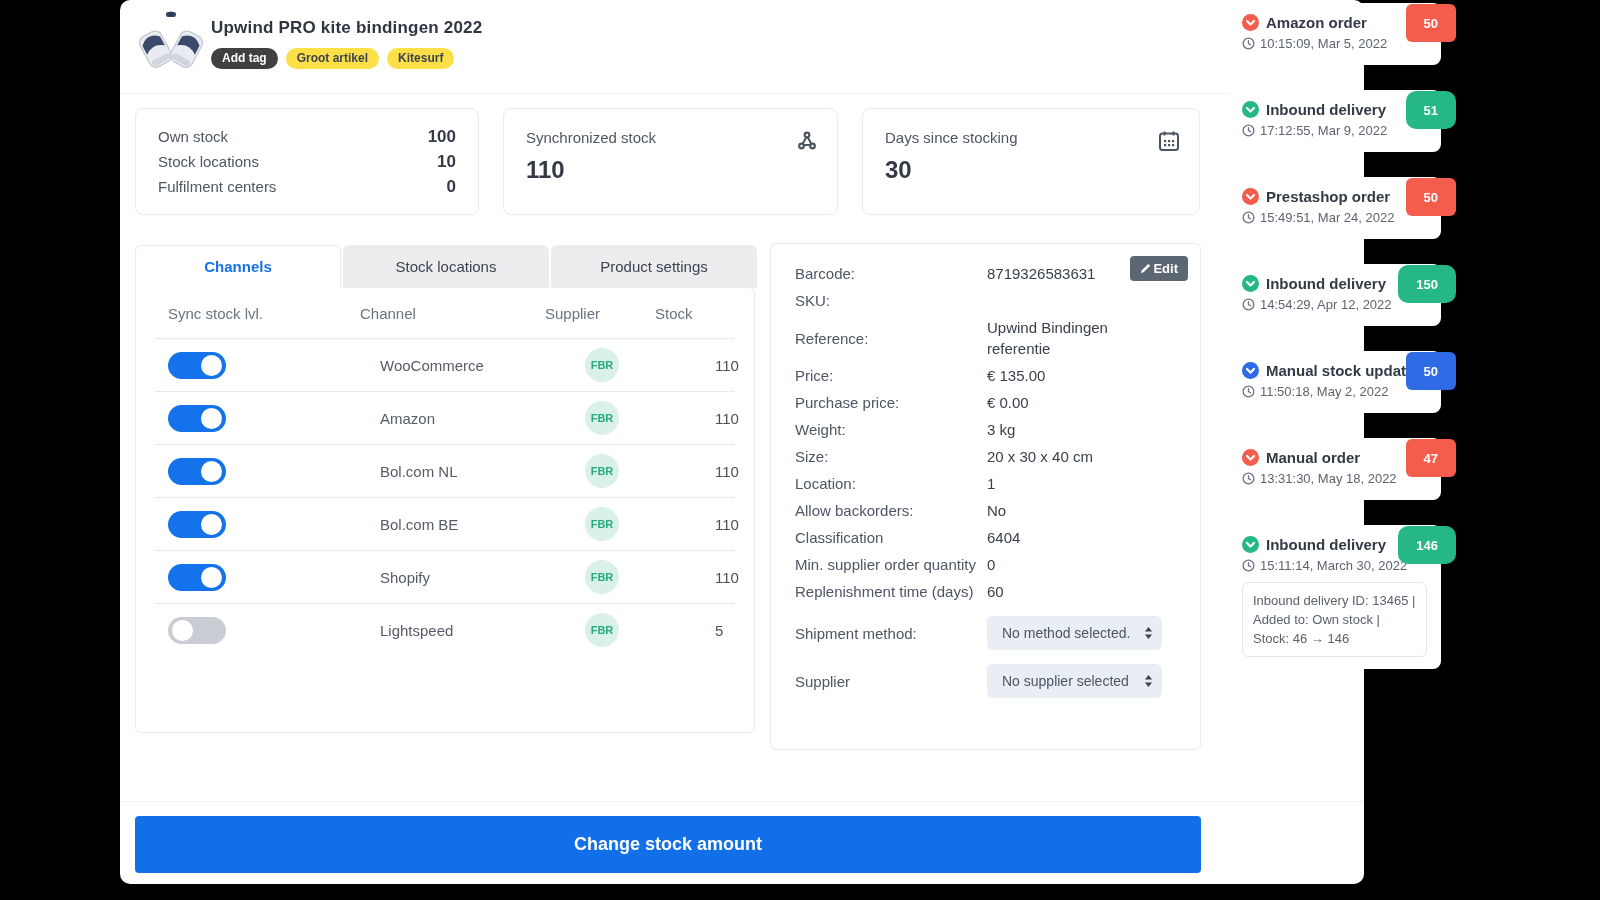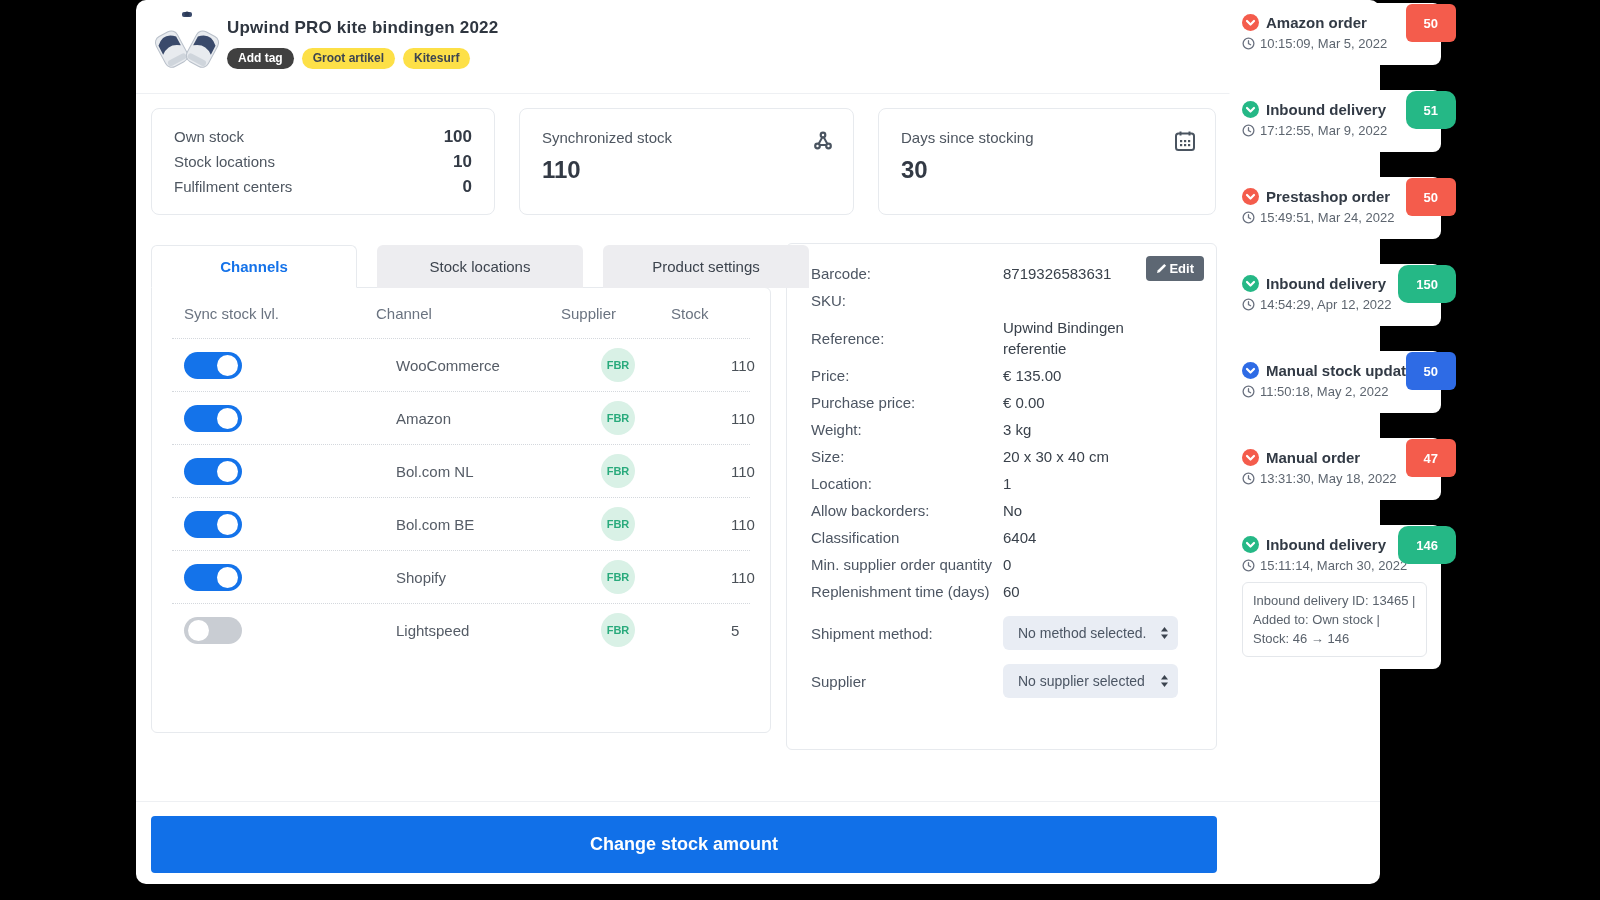--- a/index.html
+++ b/index.html
@@ -1,19 +1,19 @@
 <!DOCTYPE html>
 <html><head>
 <meta charset="utf-8">
 <style>
   * { margin:0; padding:0; box-sizing:border-box; }
   html,body { width:1600px; height:900px; background:#000; font-family:"Liberation Sans", sans-serif; overflow:hidden; }
 
   
-  .modal { position:absolute; left:120px; top:0; width:1244px; height:884px; background:#fff; border-radius:10px;margin-left:16px; }
+  .modal { position:absolute; left:120px; top:0; width:1244px; height:884px; background:#fff; border-radius:10px; }
 
   .modal-header { position:relative; height:94px; border-bottom:1px solid #eef0f3; }
   .product-img { position:absolute; left:18px; top:10px; width:66px; height:70px; }
   .header-text { position:absolute; left:91px; top:18px; }
   .page-title { font-size:17px; font-weight:bold; color:#2f3640; letter-spacing:.2px; }
   .tag-row { display:flex; gap:8px; margin-top:10px; }
   .tag { font-size:12px; font-weight:bold; padding:4px 11px; border-radius:11px; line-height:13px; }
   .tag.green { background:#404040; color:#fff; }
   .tag.gray { background:#fde047; color:#3d4450; }
   .close-btn { position:absolute; right:16px; top:16px; width:26px; height:26px; font-size:21px; color:#6b7280; text-align:center; line-height:26px; cursor:pointer; }
@@ -25,21 +25,21 @@
   .stat-card.c2 { left:383px; width:335px; }
   .stat-card.c3 { left:742px; width:338px; }
   .stat-line { display:flex; justify-content:space-between; align-items:center; height:25px; }
   .stat-label { font-size:15px; color:#4e5660; }
   .stat-line .stat-val { font-size:17px; font-weight:bold; color:#333a45; }
   .stat-big-label { font-size:15px; color:#4e5660; margin-top:5px; }
   .stat-big-val { font-size:24px; font-weight:bold; color:#333a45; margin-top:10px; }
   .stat-icon { position:absolute; right:18px; top:20px; }
 
   
-  .tabbar { position:absolute; left:15px; top:245px; display:flex; gap:20px; z-index:3; }
+  .tabbar { position:absolute; left:15px; top:245px; display:flex; gap:2px; z-index:3; }
   .tab { width:206px; height:43px; display:flex; align-items:center; justify-content:center; font-size:15px; cursor:pointer; }
   .tab.inactive { background:#ededf0; color:#3c434d; border-radius:6px 6px 0 0; }
   .tab.active { background:#fff; color:#1472e9; font-weight:bold; border:1px solid #e7eaee; border-bottom:1px solid #fff; border-radius:6px 6px 0 0; }
   .channels-panel { position:absolute; left:15px; top:287px; width:620px; height:446px; background:#fff; border:1px solid #e7eaee; border-radius:0 6px 6px 6px; z-index:2; padding:0 20px; }
   .chan-grid { display:grid; grid-template-columns:192px 185px 110px 1fr; align-items:center; }
   .chan-head { height:50px; }
   .chan-head > div { font-size:15px; color:#6a7380; padding-left:12px; }
   .chan-row { height:53px; border-top:1px dotted #d4d8dd;gap:20px; }
   .chan-row > div { padding-left:12px; }
   .chan-name { font-size:15px; color:#555c66; }

